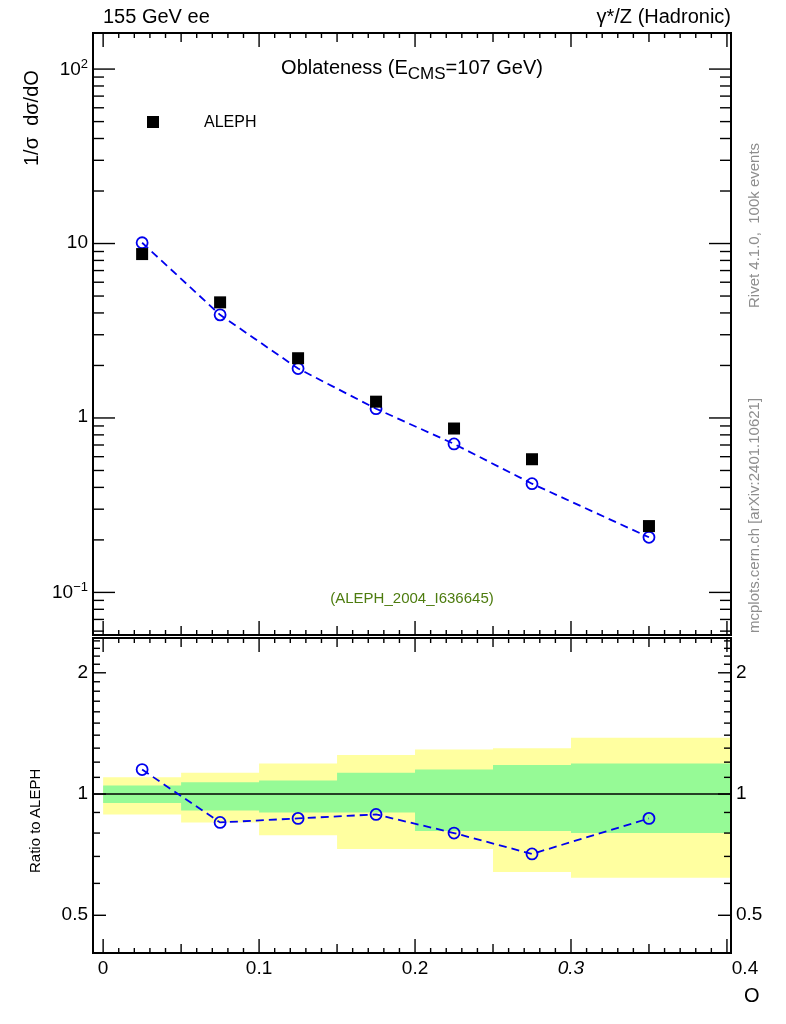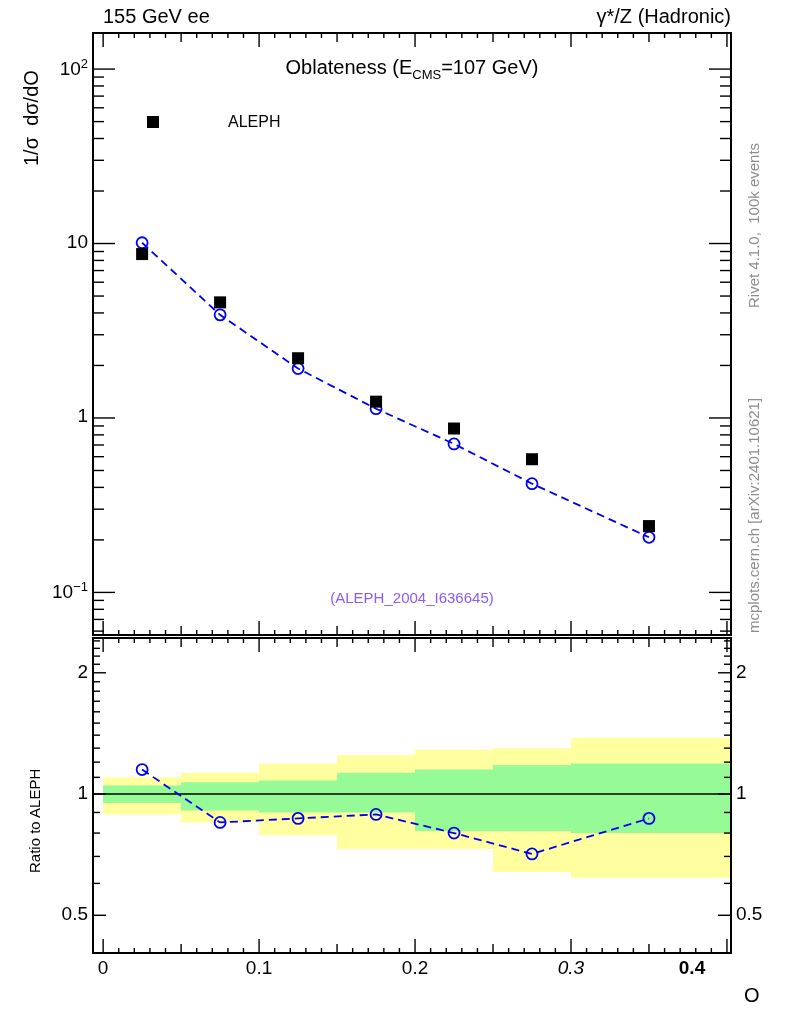--- a/index.html
+++ b/index.html
@@ -2,31 +2,31 @@
 <html><head>
 <meta charset="utf-8">
 <style>
   html,body{margin:0;padding:0;background:#fff;}
   .page{position:relative;width:786px;height:1024px;background:#ffffff;
         font-family:"Liberation Sans",sans-serif;color:#000;overflow:hidden;}
   #plot-svg{position:absolute;left:0;top:0;}
   .hdr-left{position:absolute;left:103px;top:5px;font-size:20px;}
   .hdr-right{position:absolute;right:55px;top:5px;font-size:20px;}
   .title{position:absolute;left:93px;width:638px;top:56px;text-align:center;font-size:20px;}
-  .title sub{font-size:13px;}
+  .title sub{font-size:17px;}
   .legend{position:absolute;left:118px;top:108px;}
-  .legend-row{display:flex;align-items:center;height:27px;gap:24px;}
+  .legend-row{display:flex;align-items:center;height:27px;}
   .legend-row .lgt{margin-left:16px;font-size:16px;}
   .ylabel-main{position:absolute;left:20px;top:166px;transform:rotate(-90deg);
        transform-origin:0 0;font-size:20px;white-space:pre;}
   .ylabel-ratio{position:absolute;left:26px;top:873px;transform:rotate(-90deg);
        transform-origin:0 0;font-size:15px;white-space:pre;}
   .xlabel{position:absolute;left:744px;top:984px;font-size:20px;}
   .watermark{position:absolute;left:93px;width:638px;top:589px;text-align:center;
-       font-size:15px;color:#8b5cf6;}
+       font-size:15px;color:#4d7c0f;}
   .side-top,.side-bottom{position:absolute;left:745px;transform:rotate(-90deg);
        transform-origin:0 0;font-size:15px;color:#8e8e8e;white-space:pre;}
   .side-top{top:308px;}
   .side-bottom{top:633px;}
   .ytick{position:absolute;right:698px;text-align:right;font-size:19px;white-space:nowrap;margin-left:48px;}
   .ytick sup{font-size:13px;}
   .ytick-r{position:absolute;left:736px;font-size:19px;white-space:nowrap;}
   .xtick{position:absolute;width:60px;text-align:center;font-size:19px;top:957px;}
 </style>
 </head>
@@ -361,15 +361,15 @@
       <div class="ytick" style="top: 660.783px;">2</div>
       <div class="ytick-r" style="top: 660.783px;">2</div>
       <div class="ytick" style="top: 782.029px;">1</div>
       <div class="ytick-r" style="top: 782.029px;">1</div>
       <div class="ytick" style="top: 903.275px;">0.5</div>
       <div class="ytick-r" style="top: 903.275px;">0.5</div>
       <div class="xtick" style="left: 73.1369px;">0</div>
       <div class="xtick" style="left: 229.089px;">0.1</div>
       <div class="xtick" style="left: 385.041px;">0.2</div>
       <div class="xtick" style="left: 540.993px; font-style: italic;">0.3</div>
-      <div class="xtick" style="left: 662px; font-weight: bold;">0.4</div>
+      <div class="xtick" style="left: 715px;">0.4</div>
     </div>
 </div>
 
 </body></html>

